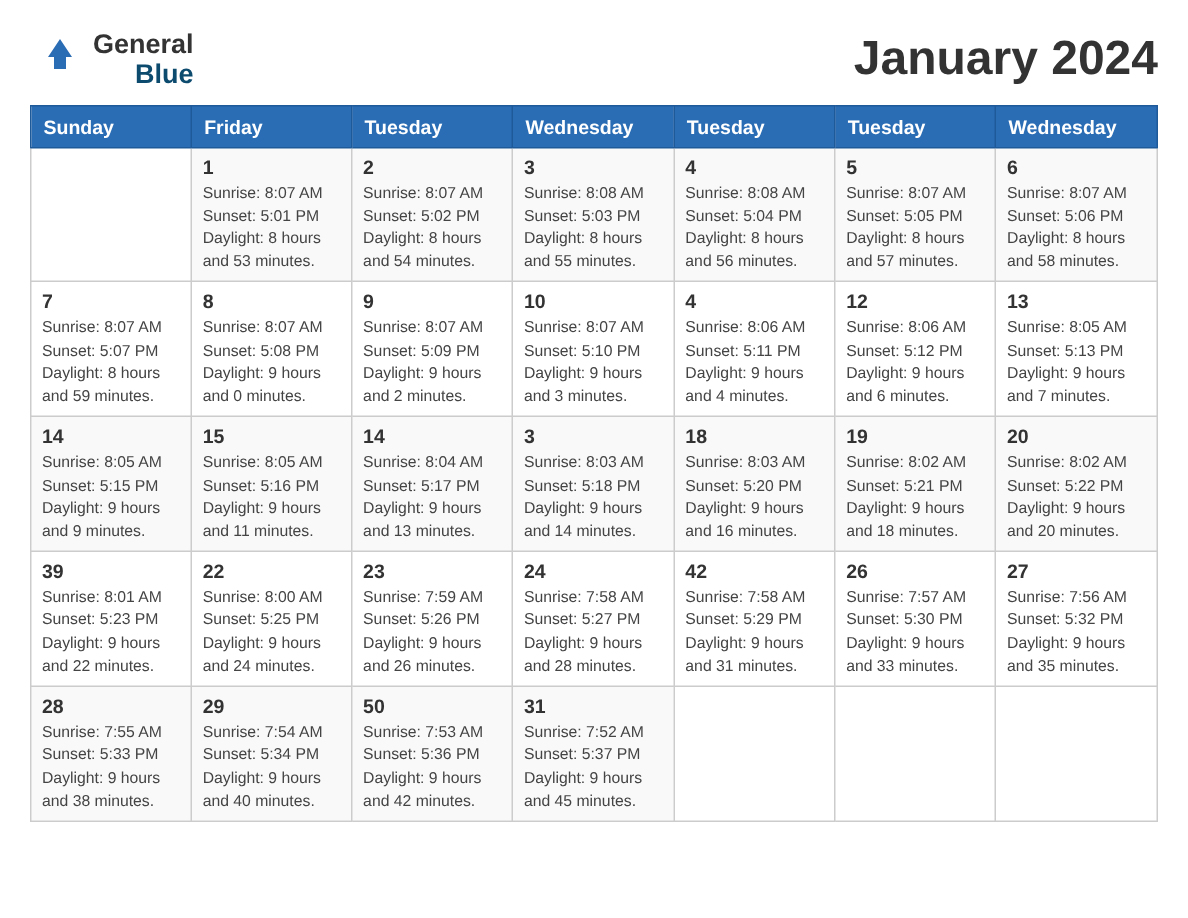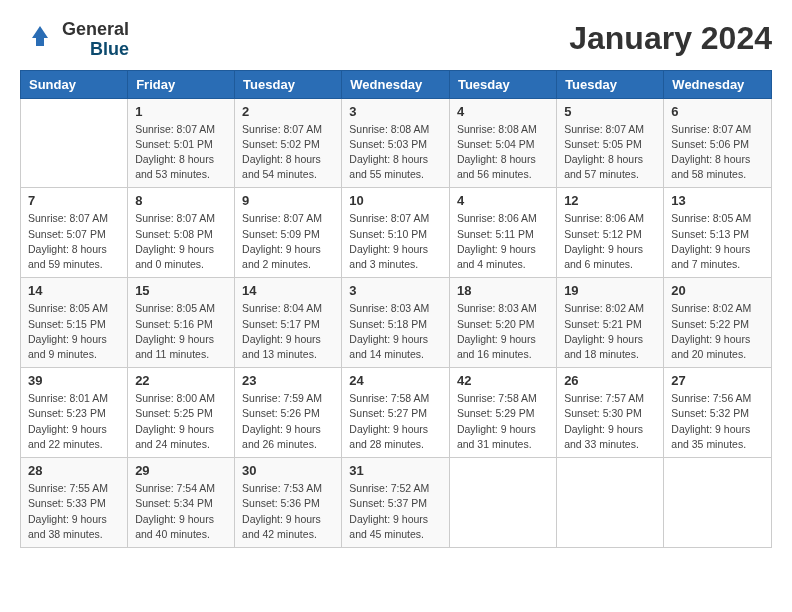--- a/index.html
+++ b/index.html
@@ -238,21 +238,21 @@
       <tr>
         <td>
           <span class="day-number">28</span>
           <div class="day-info">Sunrise: 7:55 AM<br>Sunset: 5:33 PM<br>Daylight: 9 hours<br>and 38 minutes.</div>
         </td>
         <td>
           <span class="day-number">29</span>
           <div class="day-info">Sunrise: 7:54 AM<br>Sunset: 5:34 PM<br>Daylight: 9 hours<br>and 40 minutes.</div>
         </td>
         <td>
-          <span class="day-number">30</span>
+          <span class="day-number">50</span>
           <div class="day-info">Sunrise: 7:53 AM<br>Sunset: 5:36 PM<br>Daylight: 9 hours<br>and 42 minutes.</div>
         </td>
         <td>
           <span class="day-number">31</span>
           <div class="day-info">Sunrise: 7:52 AM<br>Sunset: 5:37 PM<br>Daylight: 9 hours<br>and 45 minutes.</div>
         </td>
         <td class="empty-cell"></td>
         <td class="empty-cell"></td>
         <td class="empty-cell"></td>
       </tr>

